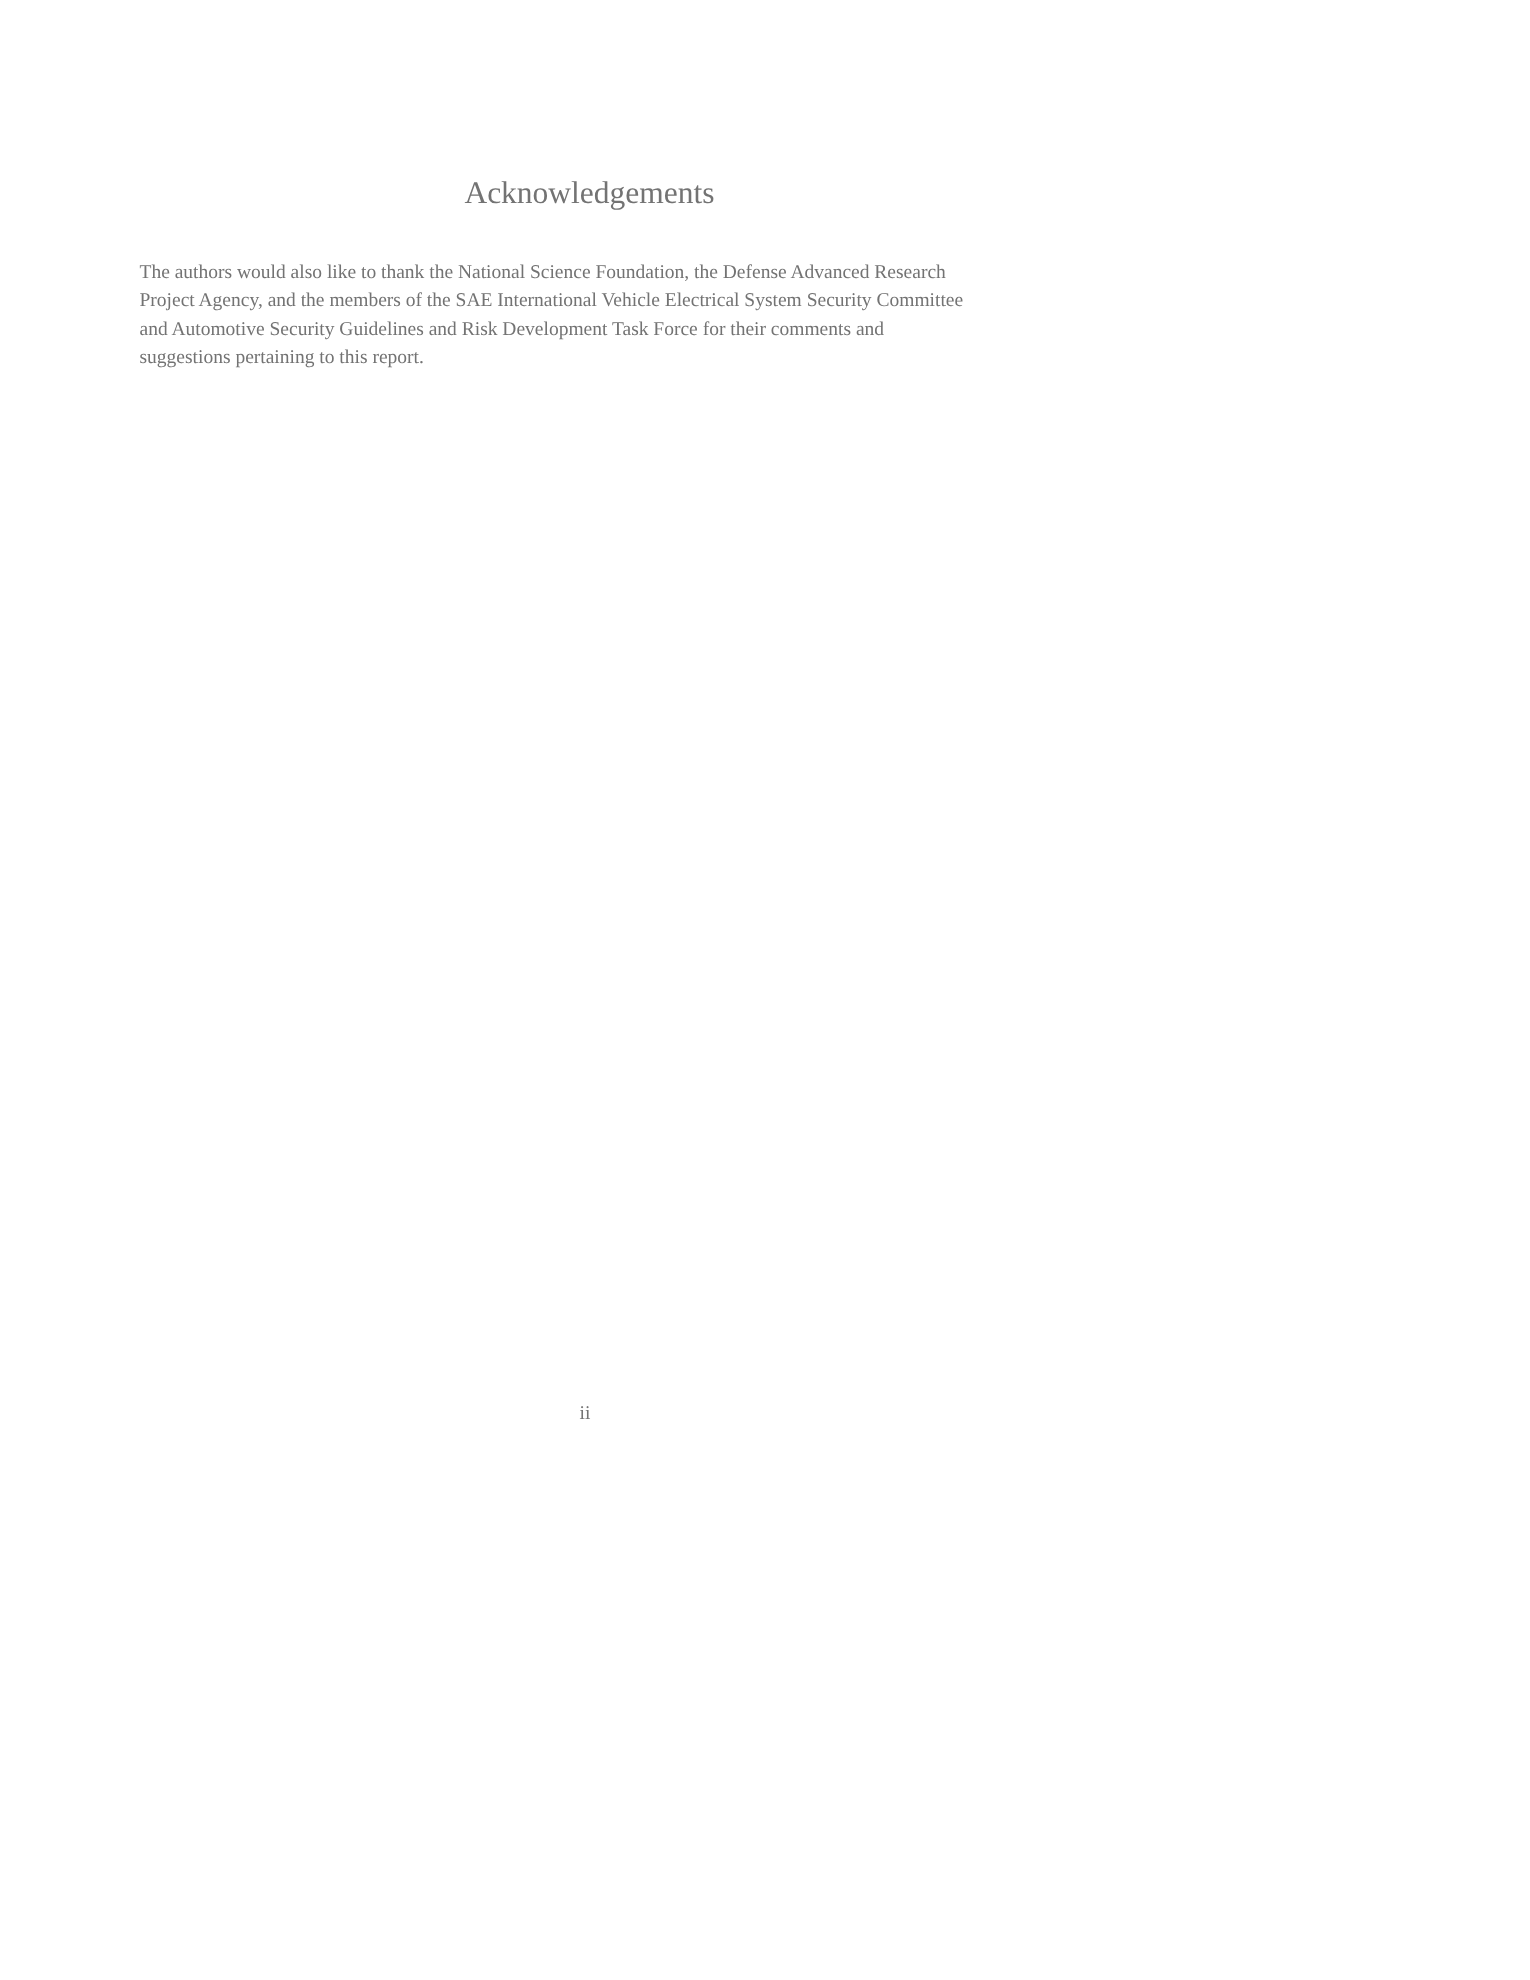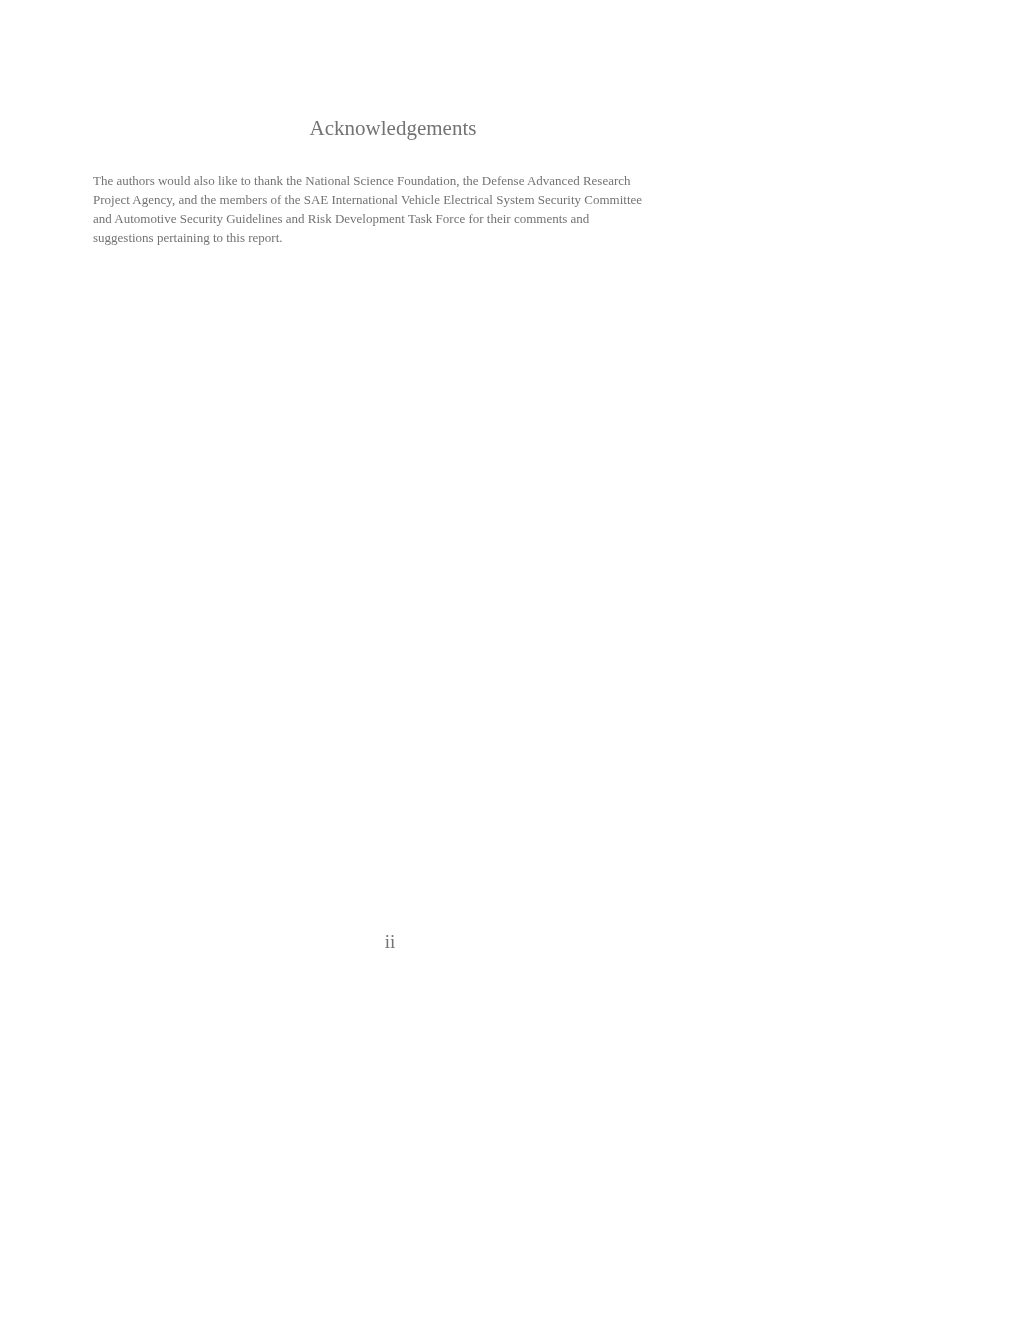--- a/index.html
+++ b/index.html
@@ -37,21 +37,21 @@
     margin: 0 0 18px 0;
     white-space: pre;      
     letter-spacing: 0;
   }
   .page-footer {
     position: absolute;
     top: 932px;
     left: 90px;
     width: 600px;
     text-align: center;
-    font-size: 19px;
+    font-size: 13px;
     line-height: 19px;
   }
 </style>
 </head>
 <body>
 
 <div class="page">
   <div class="content">
     <h1 class="heading">Acknowledgements</h1>
     <p class="para">The authors would also like to thank the National Science Foundation, the Defense Advanced Research

